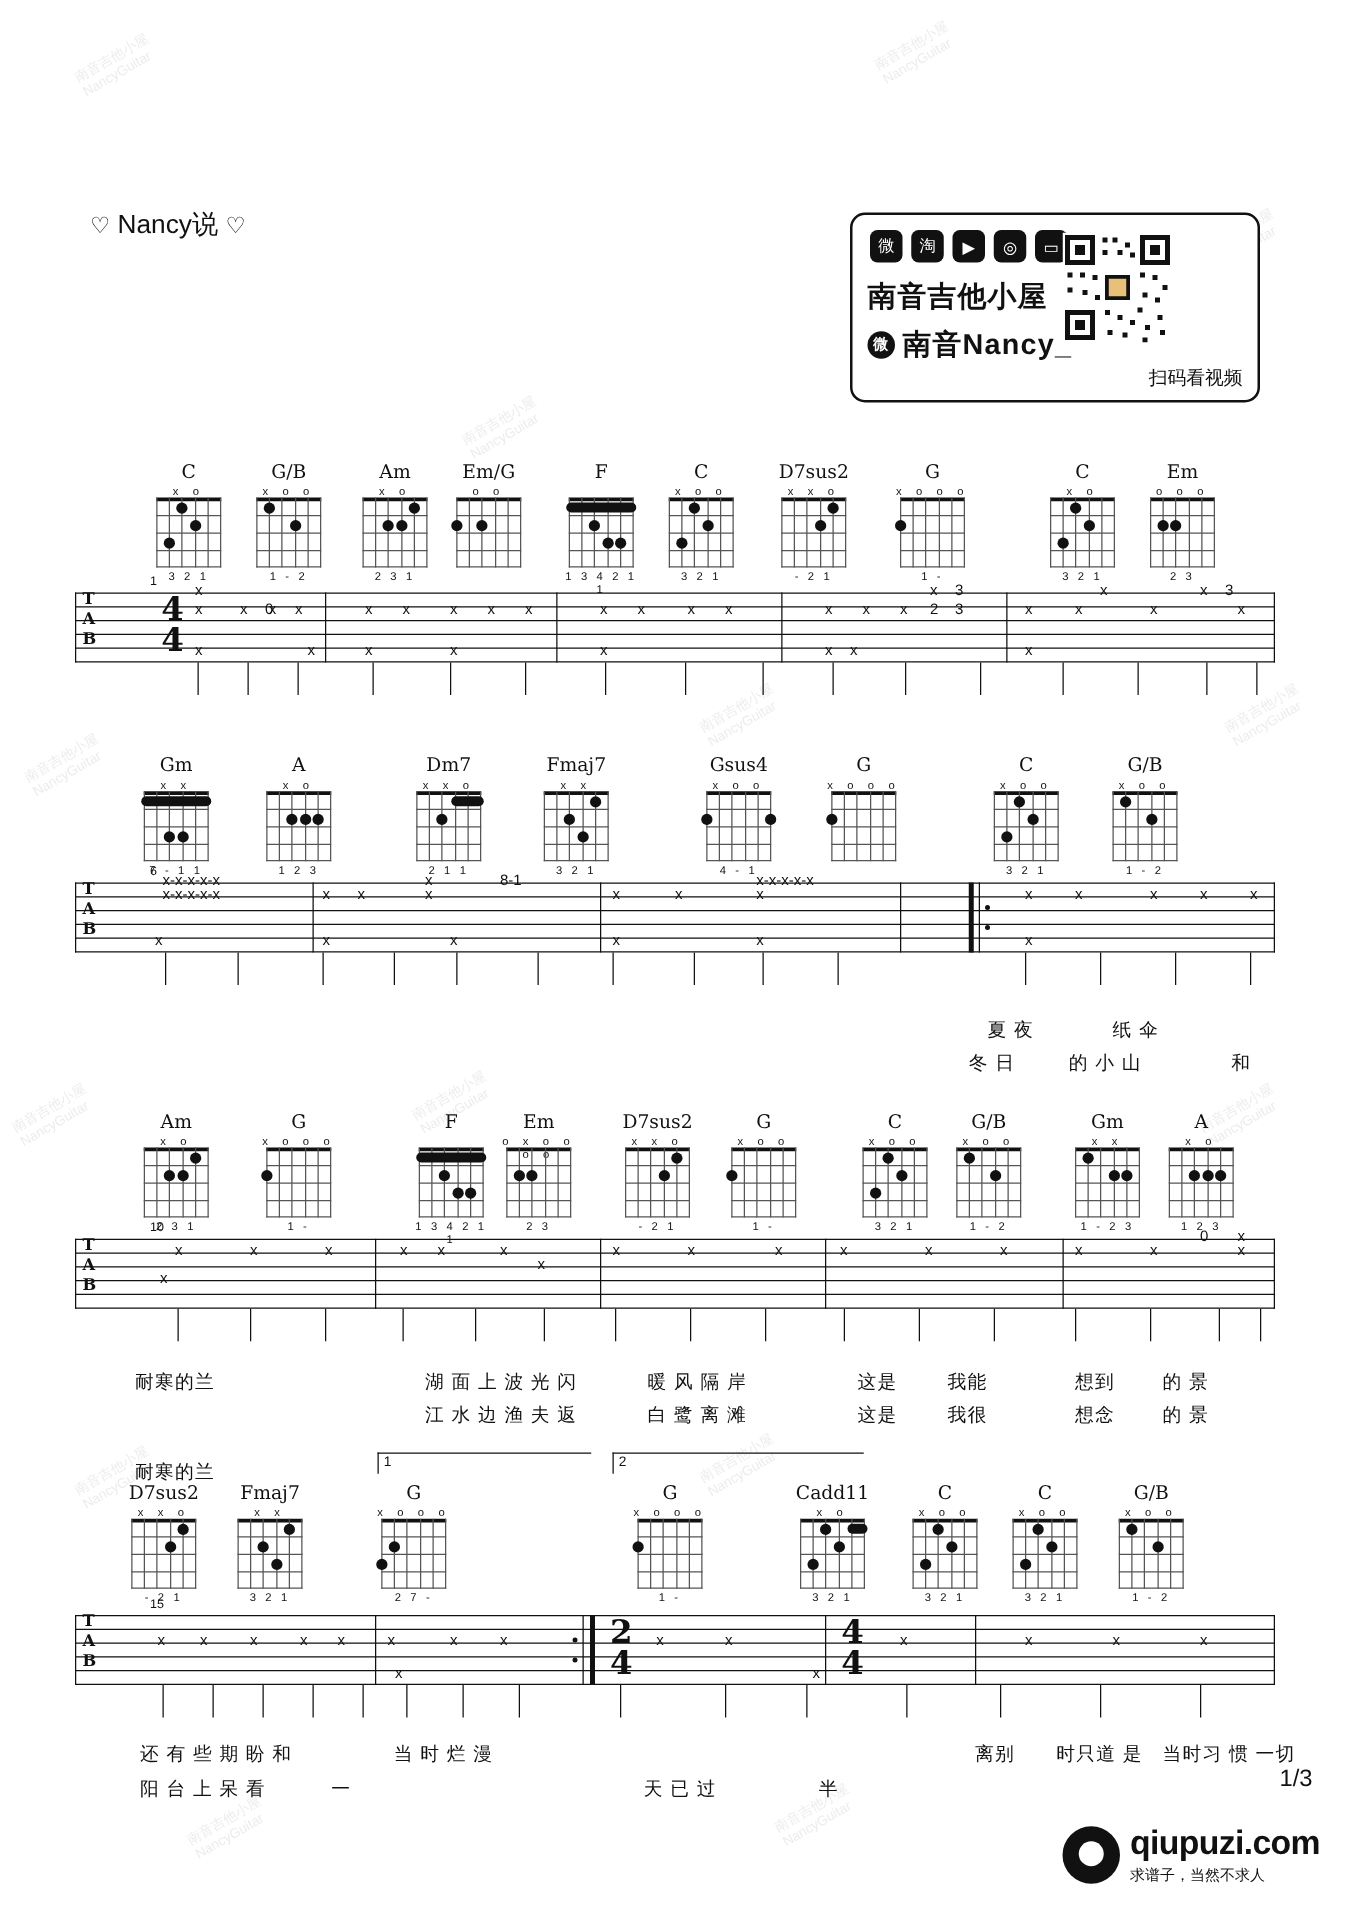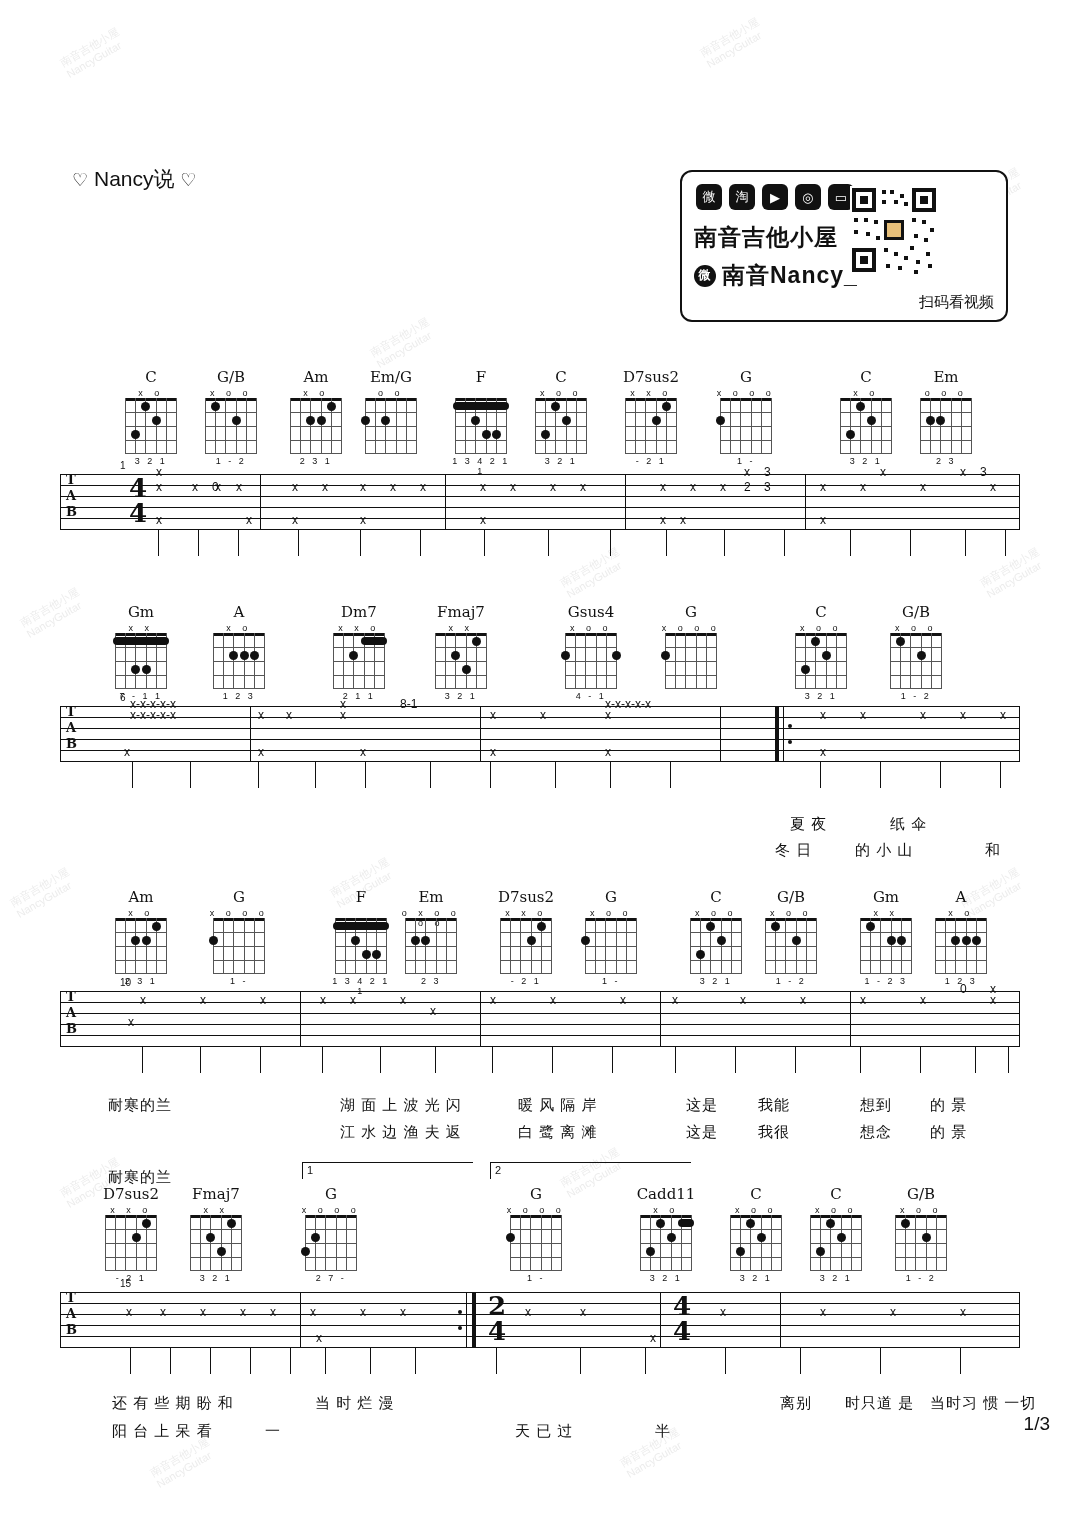--- a/index.html
+++ b/index.html
@@ -1227,14 +1227,21 @@
   <div class="lyric" style="left:515px;top:1422px;">天 已 过</div>
   <div class="lyric" style="left:655px;top:1422px;">半</div>
   <div class="lyric" style="left:780px;top:1394px;">离别</div>
   <div class="lyric" style="left:845px;top:1394px;">时只道 是</div>
   <div class="lyric" style="left:930px;top:1394px;">当时习 惯 一切</div>
   <div class="lyric" style="left:112px;top:1422px;">阳 台 上 呆 看</div>
   <div class="lyric" style="left:265px;top:1422px;">一</div>
 
   <div class="pagenum">1/3</div>
 
+  <div class="brand">
+    <div class="brand-logo"></div>
+    <div>
+      <div class="brand-t1">qiupuzi.com</div>
+      <div class="brand-t2">求谱子，当然不求人</div>
+    </div>
+  </div>
 
 </div>
 
 </body></html>

